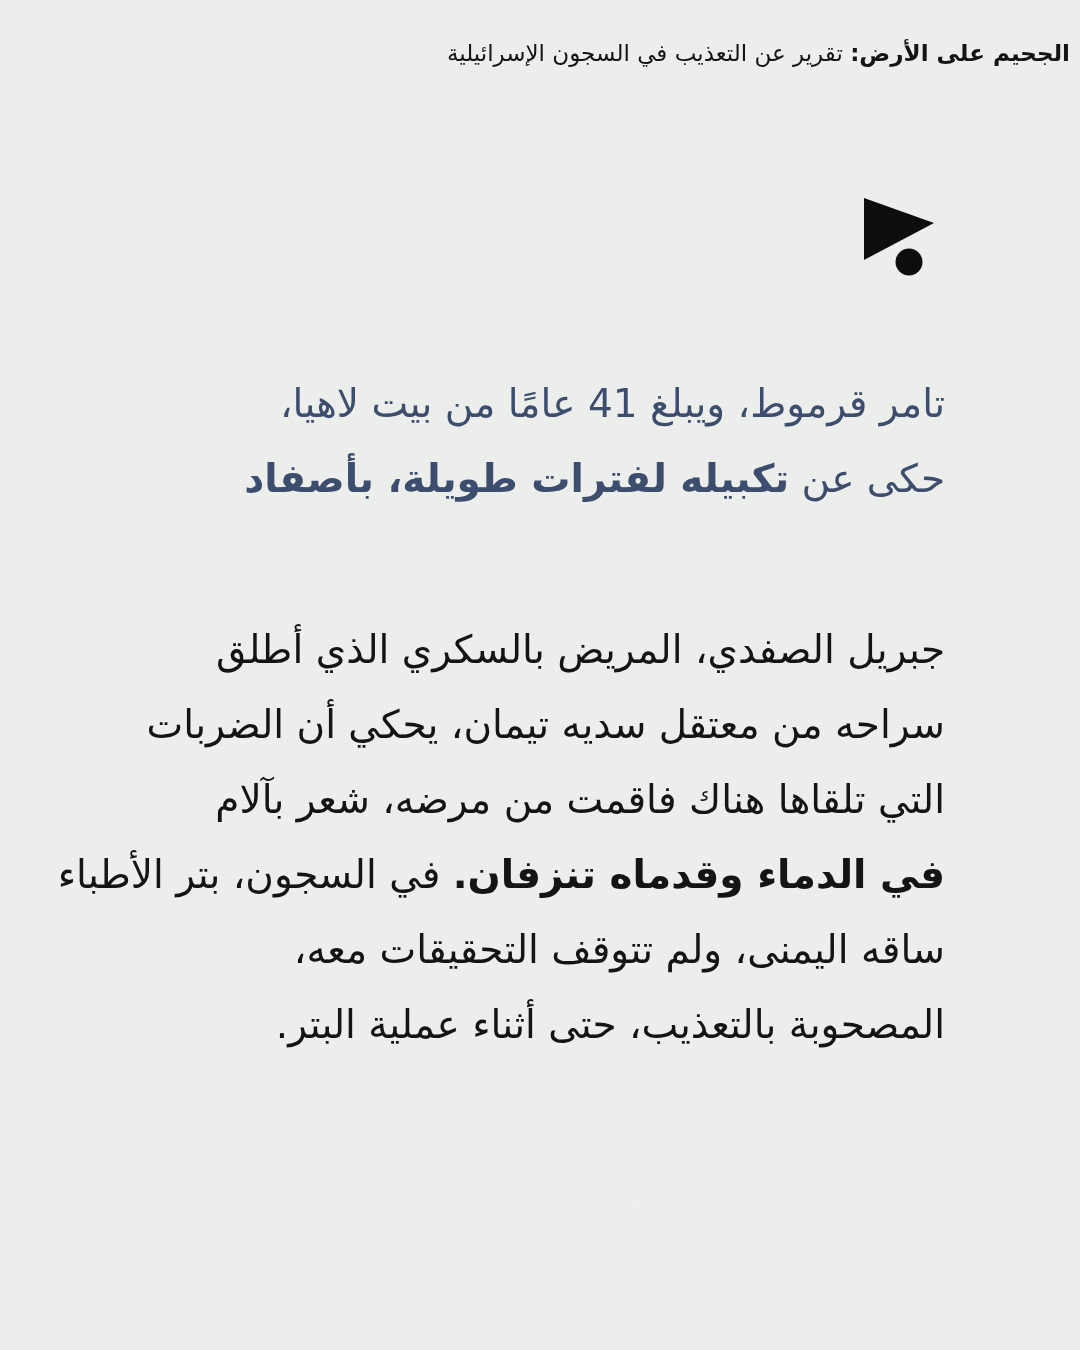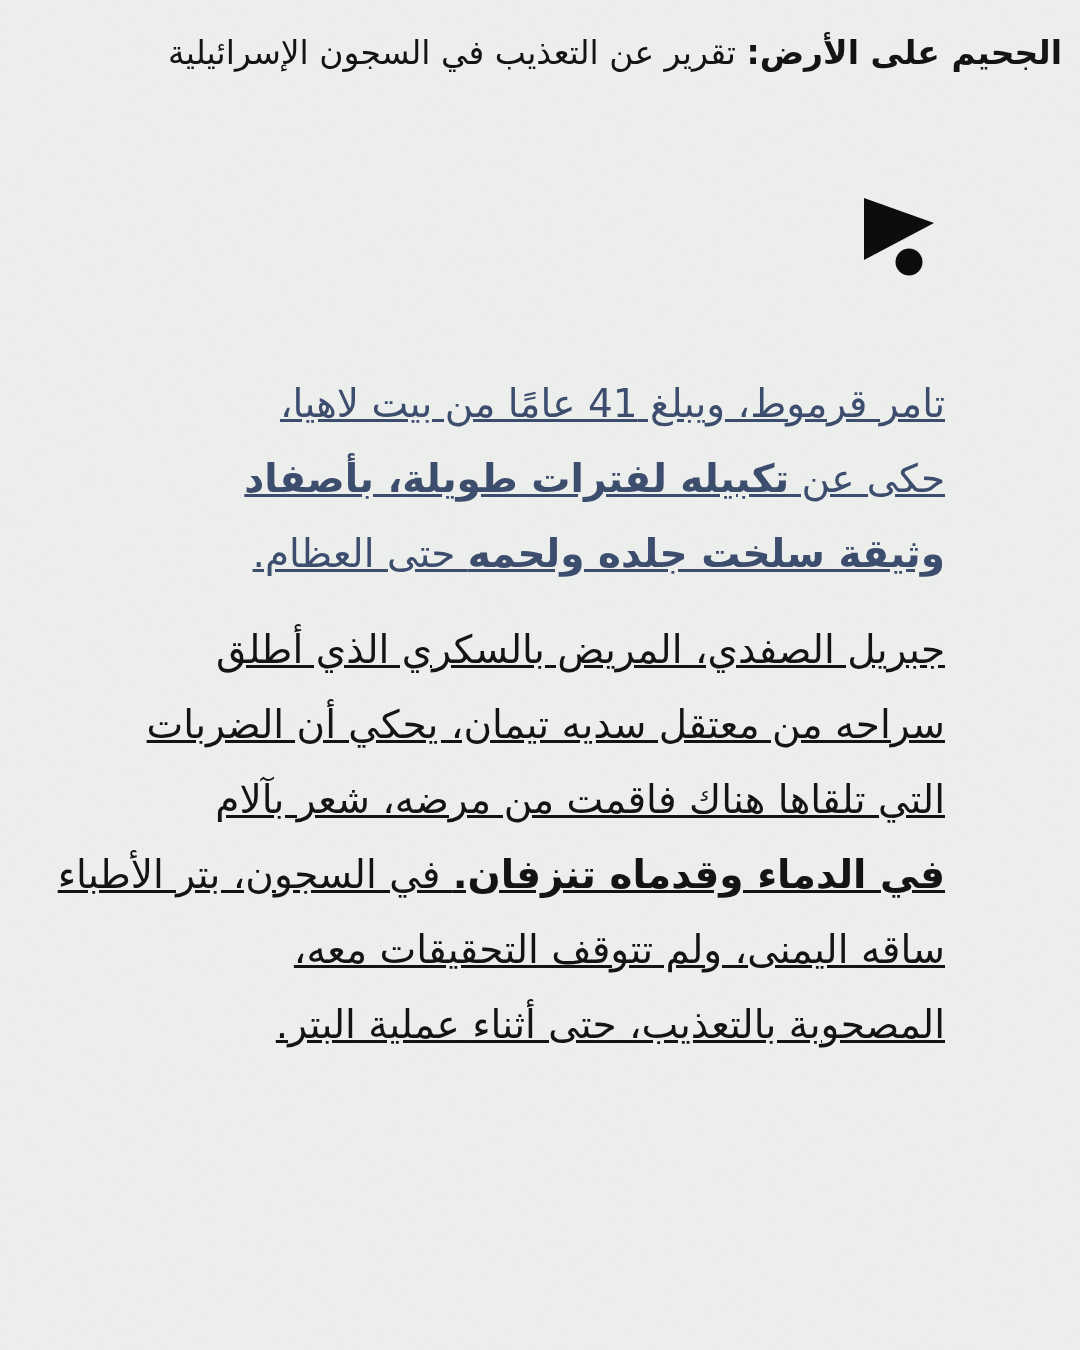--- a/index.html
+++ b/index.html
@@ -8,42 +8,41 @@
     position:relative;
     width:1080px;height:1350px;
     margin:0 auto;
     overflow:hidden;
     direction:rtl;
   }
   .texture{
     position:absolute;inset:0;z-index:0;pointer-events:none;
   }
   .header{
-    position:absolute;top:30px;right:18px;z-index:2;
-    font-size:33px;line-height:46px;
+    position:absolute;top:30px;right:10px;z-index:2;
+    font-size:23px;line-height:46px;
     white-space:nowrap;
     text-align:center;
   }
   .header .bold{font-weight:700;}
   .logo{
     position:absolute;top:195px;left:858px;z-index:2;
     width:95px;height:90px;
   }
   .body-text{position:absolute;inset:0;z-index:2;}
   .para{
     position:absolute;right:135px;
     text-align:right;
   }
   .para-0{top:366px;}
   .para-1{top:612px;margin-left:24px;}
   .line{
     white-space:nowrap;
     line-height:75px;
     font-size:39px;
-    text-decoration:underline;
   }
   .seg.bold{font-weight:700;}
 </style>
 </head>
 <body>
 
 <div class="canvas" style="background: rgb(238, 240, 238);">
 
   <svg class="texture" width="1080" height="1350" aria-hidden="true">
     <filter id="grain">
@@ -59,21 +58,20 @@
 
   <svg class="logo" viewBox="0 0 95 90">
     <polygon points="6,3 76,28 6,65" fill="#0d0d0d"></polygon>
     <circle cx="51" cy="67" r="13.5" fill="#0d0d0d"></circle>
   </svg>
 
   <div class="body-text">
       <div class="para para-0" style="color: rgb(61, 77, 110);">
         <div class="line"><span class="seg">تامر قرموط، ويبلغ 41 عامًا من بيت لاهيا،</span></div>
         <div class="line"><span class="seg">حكى عن </span><span class="seg bold">تكبيله لفترات طويلة، بأصفاد</span></div>
-        <div class="line"><span class="seg bold">وثيقة سلخت جلده ولحمه</span><span class="seg"> حتى العظام.</span></div>
       </div>
       <div class="para para-1" style="color: rgb(20, 20, 20);">
         <div class="line"><span class="seg">جبريل الصفدي، المريض بالسكري الذي أطلق</span></div>
         <div class="line"><span class="seg">سراحه من معتقل سديه تيمان، يحكي أن الضربات</span></div>
         <div class="line"><span class="seg">التي تلقاها هناك فاقمت من مرضه، شعر بآلام</span></div>
         <div class="line"><span class="seg bold">في الدماء وقدماه تنزفان.</span><span class="seg"> في السجون، بتر الأطباء</span></div>
         <div class="line"><span class="seg">ساقه اليمنى، ولم تتوقف التحقيقات معه،</span></div>
         <div class="line"><span class="seg">المصحوبة بالتعذيب، حتى أثناء عملية البتر.</span></div>
       </div>
     </div>

